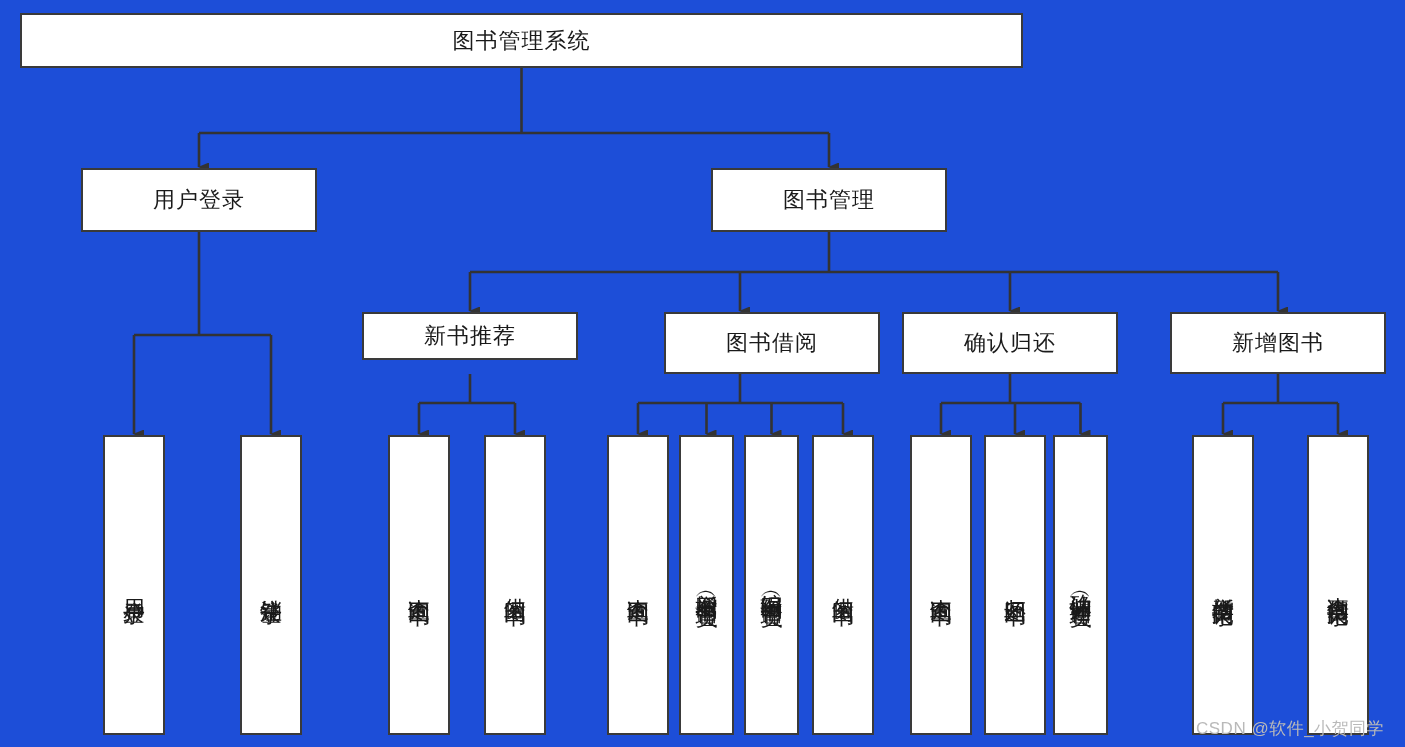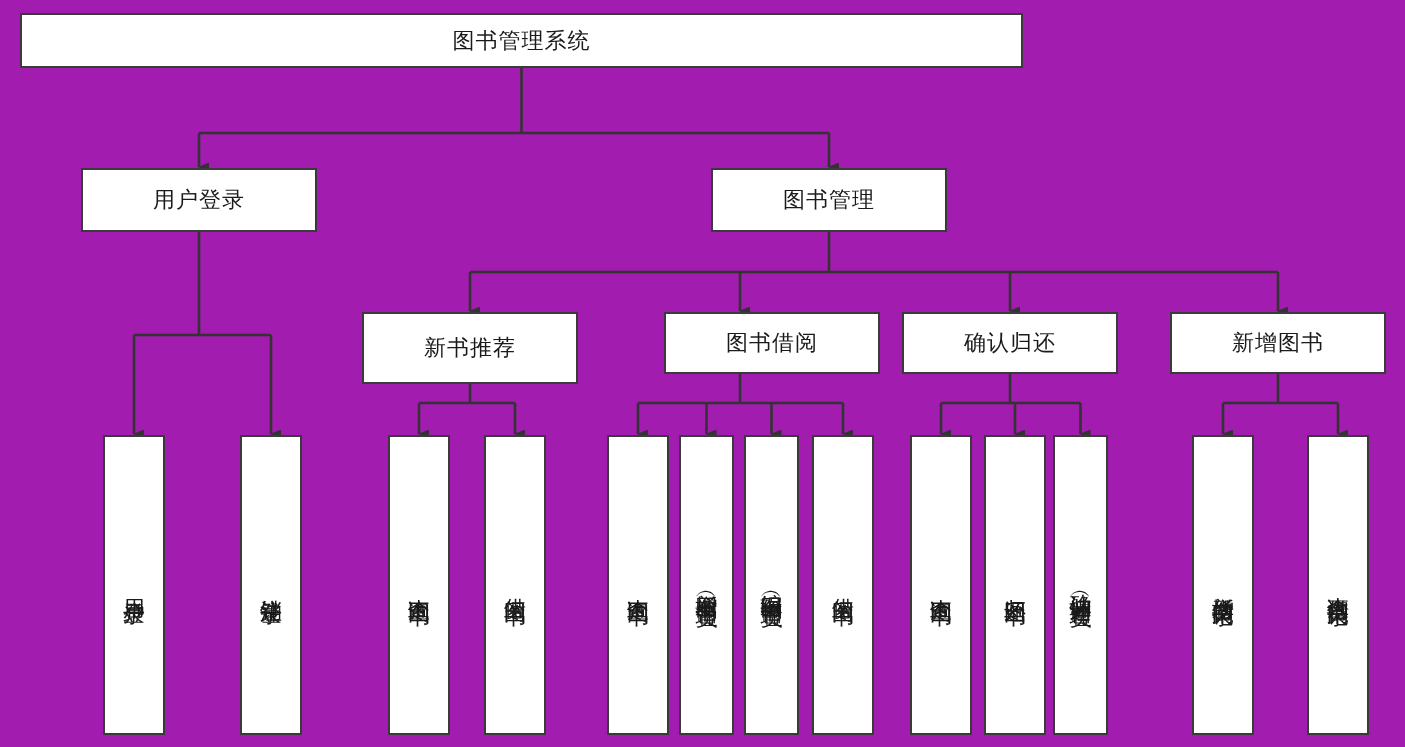--- a/index.html
+++ b/index.html
@@ -7,21 +7,21 @@
     padding: 0;
     background: #ffffff;
   }
   body {
     font-family: "Liberation Sans", "DejaVu Sans", sans-serif;
   }
   #diagram-root {
     position: relative;
     width: 1405px;
     height: 747px;
-    background: #a21caf;
+    background: #1d4ed8;
     overflow: hidden;
   }
   svg.connectors {
     position: absolute;
     left: 0;
     top: 0;
     width: 1405px;
     height: 747px;
     pointer-events: none;
   }
@@ -114,21 +114,21 @@
   <div id="node-layer">
       <div class="node horizontal" style="left: 20px; top: 13px; width: 1003px; height: 55px;">
         <span class="htext">图书管理系统</span>
       </div>
       <div class="node horizontal" style="left: 81px; top: 168px; width: 236px; height: 64px;">
         <span class="htext">用户登录</span>
       </div>
       <div class="node horizontal" style="left: 711px; top: 168px; width: 236px; height: 64px;">
         <span class="htext">图书管理</span>
       </div>
-      <div class="node horizontal" style="left: 362px; top: 312px; width: 216px; height: 72px;">
+      <div class="node horizontal" style="left: 362px; top: 312px; width: 216px; height: 48px;">
         <span class="htext">新书推荐</span>
       </div>
       <div class="node horizontal" style="left: 664px; top: 312px; width: 216px; height: 62px;">
         <span class="htext">图书借阅</span>
       </div>
       <div class="node horizontal" style="left: 902px; top: 312px; width: 216px; height: 62px;">
         <span class="htext">确认归还</span>
       </div>
       <div class="node horizontal" style="left: 1170px; top: 312px; width: 216px; height: 62px;">
         <span class="htext">新增图书</span>
@@ -167,14 +167,15 @@
         <span class="vtext">确认归还（管理员）</span>
       </div>
       <div class="node vertical" style="left: 1192px; top: 435px; width: 62px; height: 300px;">
         <span class="vtext">新增借阅记录</span>
       </div>
       <div class="node vertical" style="left: 1307px; top: 435px; width: 62px; height: 300px;">
         <span class="vtext">查询借阅记录</span>
       </div>
     </div>
 
+  <div class="watermark" style="left: 1196px; top: 717px;">CSDN @软件_小贺同学</div>
 
 </div>
 
 </body></html>

